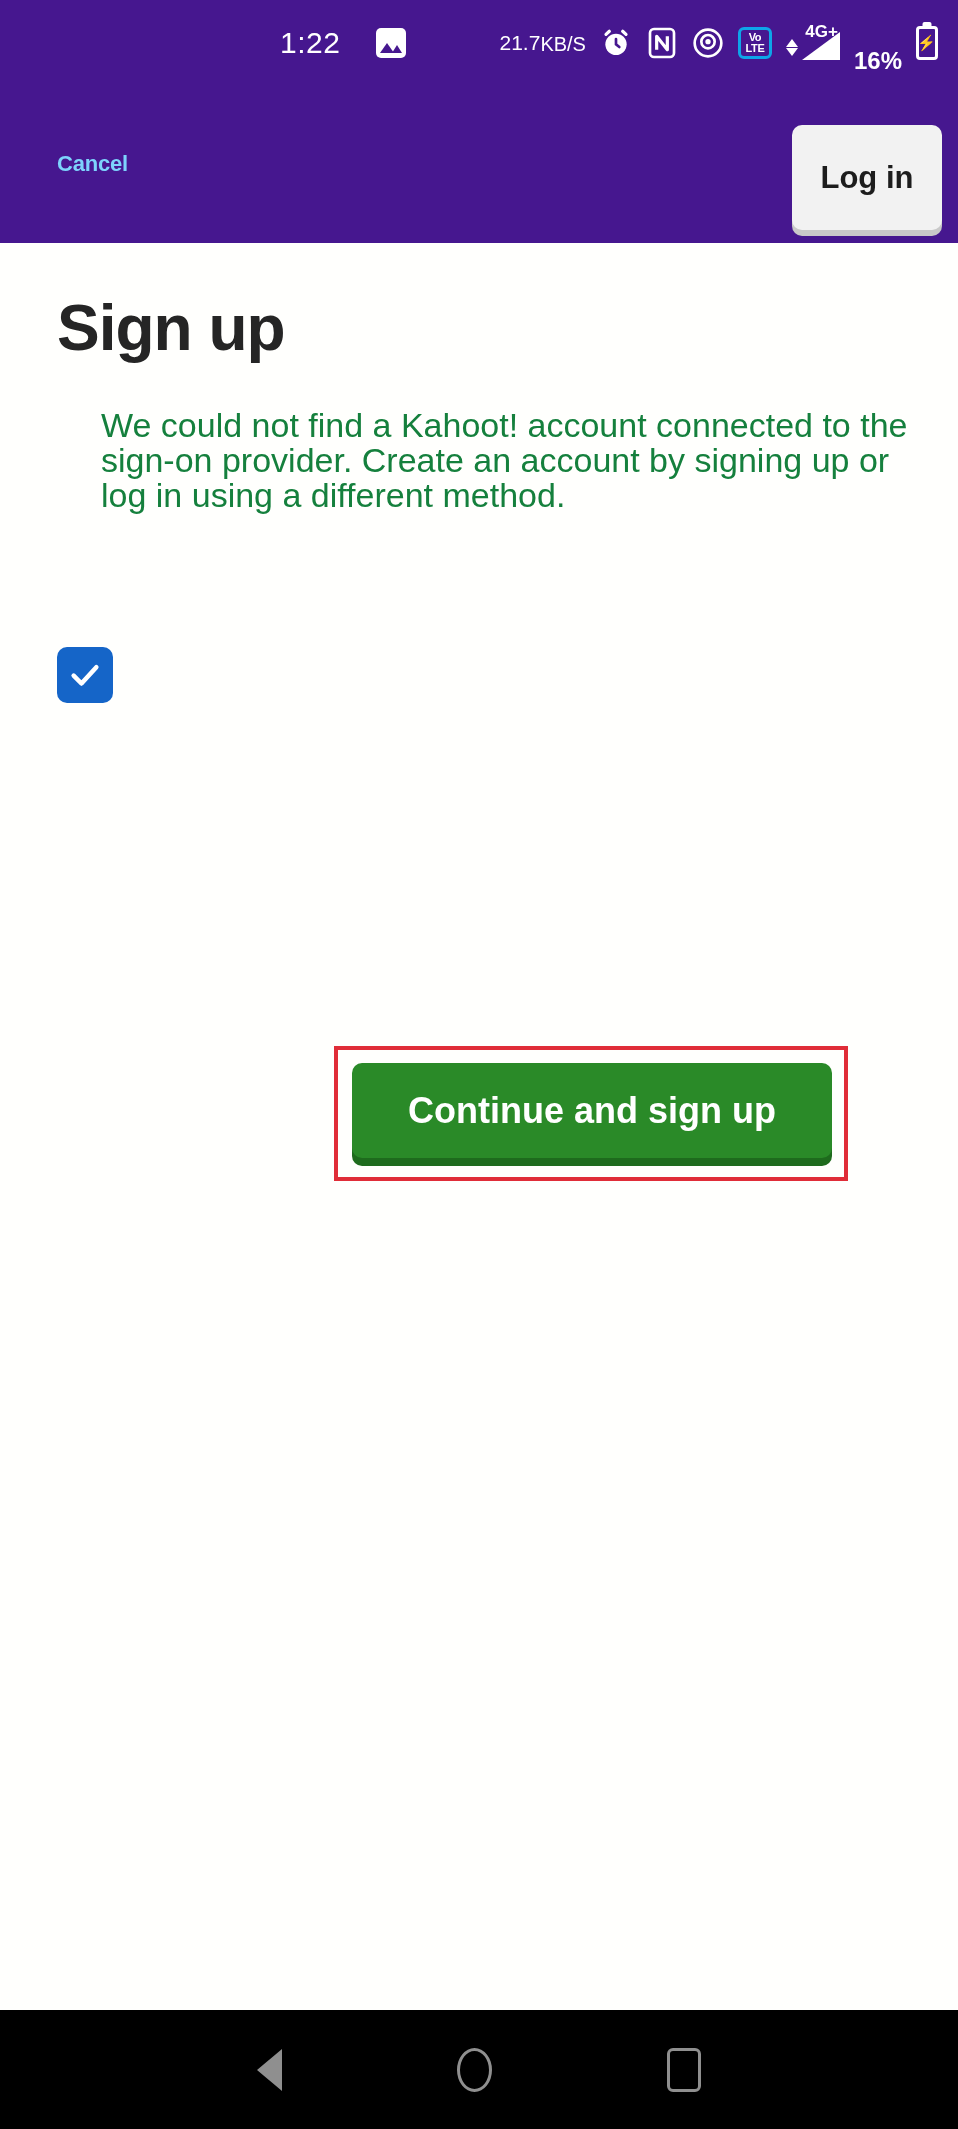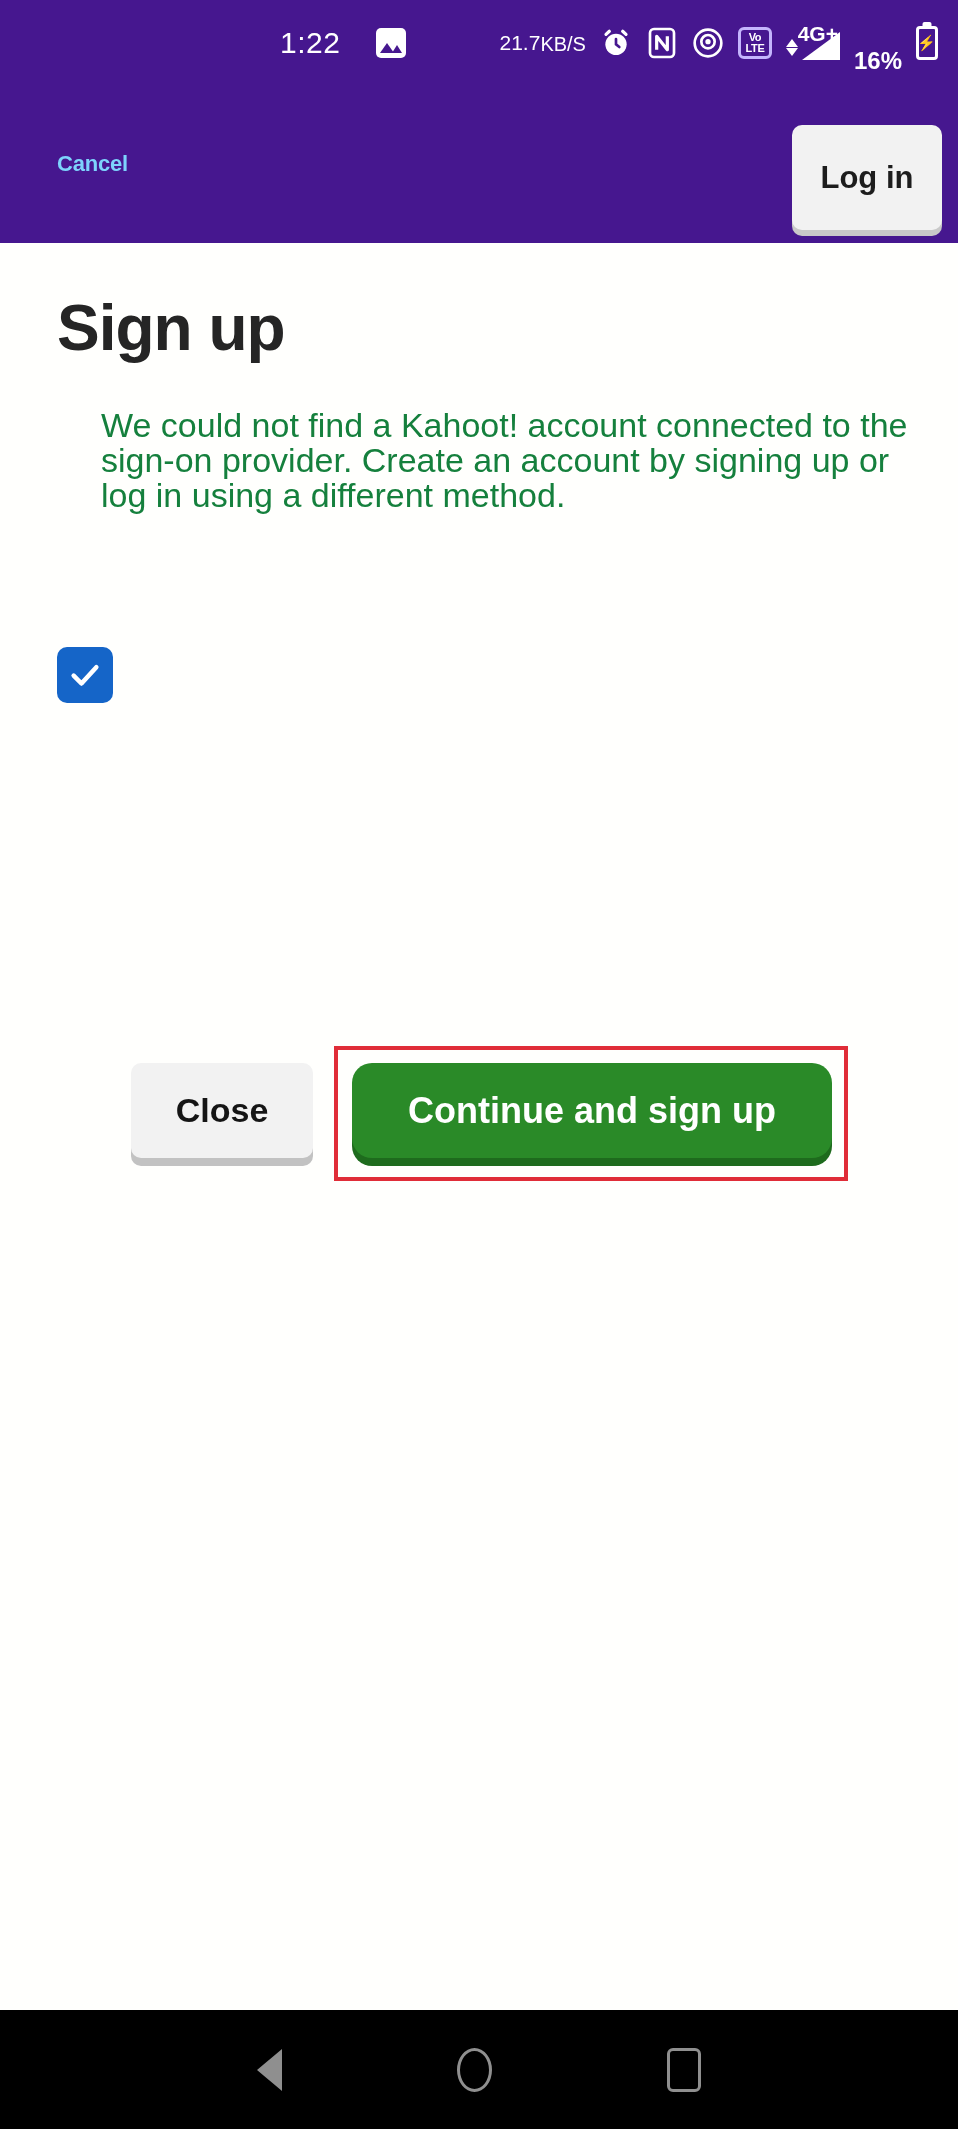--- a/index.html
+++ b/index.html
@@ -36,36 +36,36 @@
     border-left:5px solid transparent; border-right:5px solid transparent;
     border-bottom:8px solid #46178F;
   }
 
   .sb-right { position:absolute; right:20px; display:flex; align-items:center; gap:14px; }
   .net-speed { display:flex; flex-direction:row; align-items:center; line-height:1; }
   .net-speed .v { font-size:21px; font-weight:400; }
   .net-speed .u { font-size:20px; font-weight:400; margin-top:2px; }
   .sb-ico { width:32px; height:32px; display:block; }
   .volte {
-    width:34px; height:32px; border:3px solid #c4b5fd; border-radius:6px;
+    width:34px; height:32px; border:3px solid #0ea5e9; border-radius:6px;
     display:flex; flex-direction:column; align-items:center; justify-content:center;
     line-height:1;
   }
   .volte span { font-size:11px; font-weight:700; letter-spacing:-0.3px; }
   .sig-wrap { display:flex; align-items:flex-end; gap:2px; }
   .sig-arrows { display:flex; flex-direction:column; align-items:center; gap:1px; margin-bottom:4px; }
   .ar-up { width:0;height:0;border-left:6px solid transparent;border-right:6px solid transparent;border-bottom:8px solid #fff; }
   .ar-dn { width:0;height:0;border-left:6px solid transparent;border-right:6px solid transparent;border-top:8px solid #fff; }
   .sig-g { position:relative; width:40px; height:34px; }
   .sig-g .tri {
     position:absolute; bottom:0; right:0;
     width:0; height:0;
     border-left:38px solid transparent; border-bottom:28px solid #fff;
   }
-  .sig-g .g4 { position:absolute; top:-4px; right:2px; font-size:21px; font-weight:700; }
+  .sig-g .g4 { position:absolute; top:-4px; right:2px; font-size:17px; font-weight:700; }
   .bat-pct { font-size:24px; font-weight:700;margin-top:37px; }
   .battery {
     position:relative; width:22px; height:34px;
     border:3px solid #fff; border-radius:4px;
   }
   .battery::before {
     content:""; position:absolute; top:-7px; left:50%; transform:translateX(-50%);
     width:9px; height:4px; background:#fff; border-radius:2px 2px 0 0;
   }
   .battery .bolt {
@@ -133,21 +133,21 @@
   }
   .highlight-box {
     position:absolute; left:334px; top:-7px;
     width:514px; height:135px;
     border:4px solid #e02d38; background:transparent;
     pointer-events:none;
   }
   .signup-btn {
     position:absolute; left:352px; top:10px;
     width:480px; height:95px;
-    background:#2a8a28; border:none; border-radius:20px;
+    background:#2a8a28; border:none; border-radius:10px;
     color:#ffffff; font-size:36px; font-weight:700;
     box-shadow:0 8px 0 #1e6b1d;
     cursor:pointer;
     font-family:"Liberation Sans", sans-serif;
   }
 
   
   .navbar {
     position:absolute; left:0; bottom:0; width:958px; height:119px;
     background:#000000;
@@ -243,21 +243,20 @@
 
     <div class="consent-row">
       <span class="checkbox">
         <svg viewBox="0 0 24 24">
           <path d="M4 12.5 9.5 18 20 6.5" fill="none" stroke="#ffffff" stroke-width="3.2" stroke-linecap="round" stroke-linejoin="round"></path>
         </svg>
       </span>
     </div>
 
     <div class="actions">
-      <button class="close-btn">Close</button>
       <button class="signup-btn">Continue and sign up</button>
       <div class="highlight-box"></div>
     </div>
   </div>
 
   <div class="navbar">
     <span class="nav-back"></span>
     <span class="nav-home"></span>
     <span class="nav-recent"></span>
   </div>

